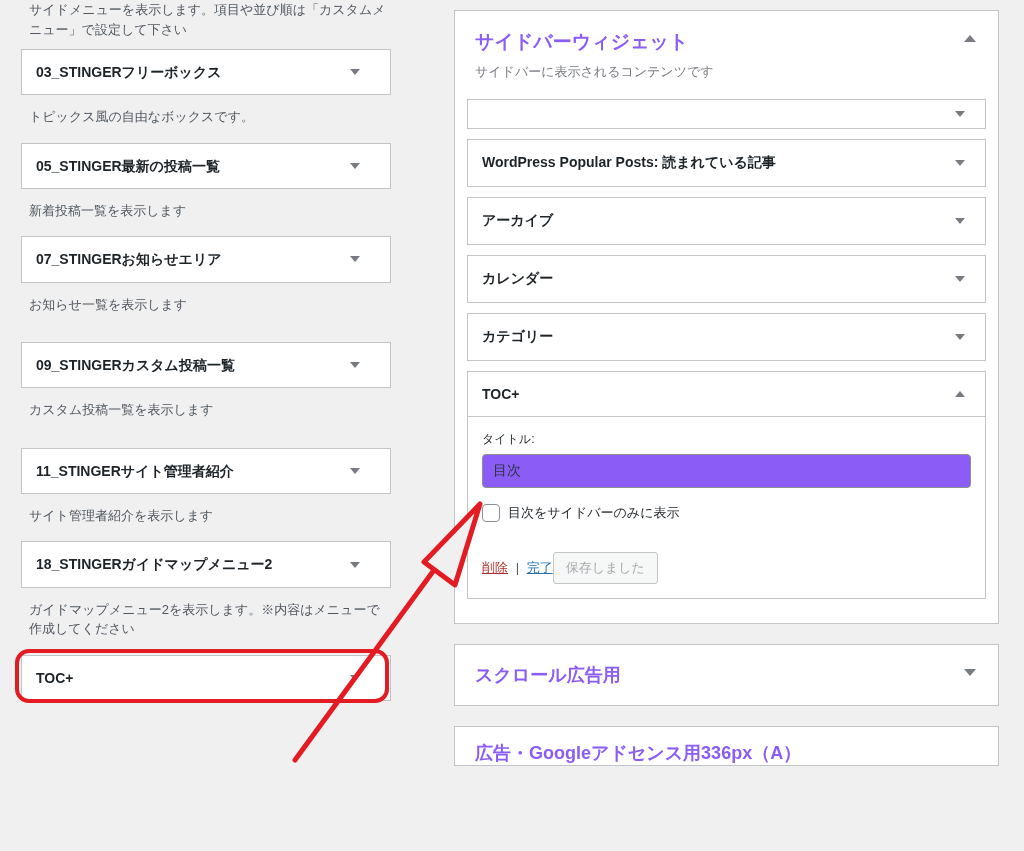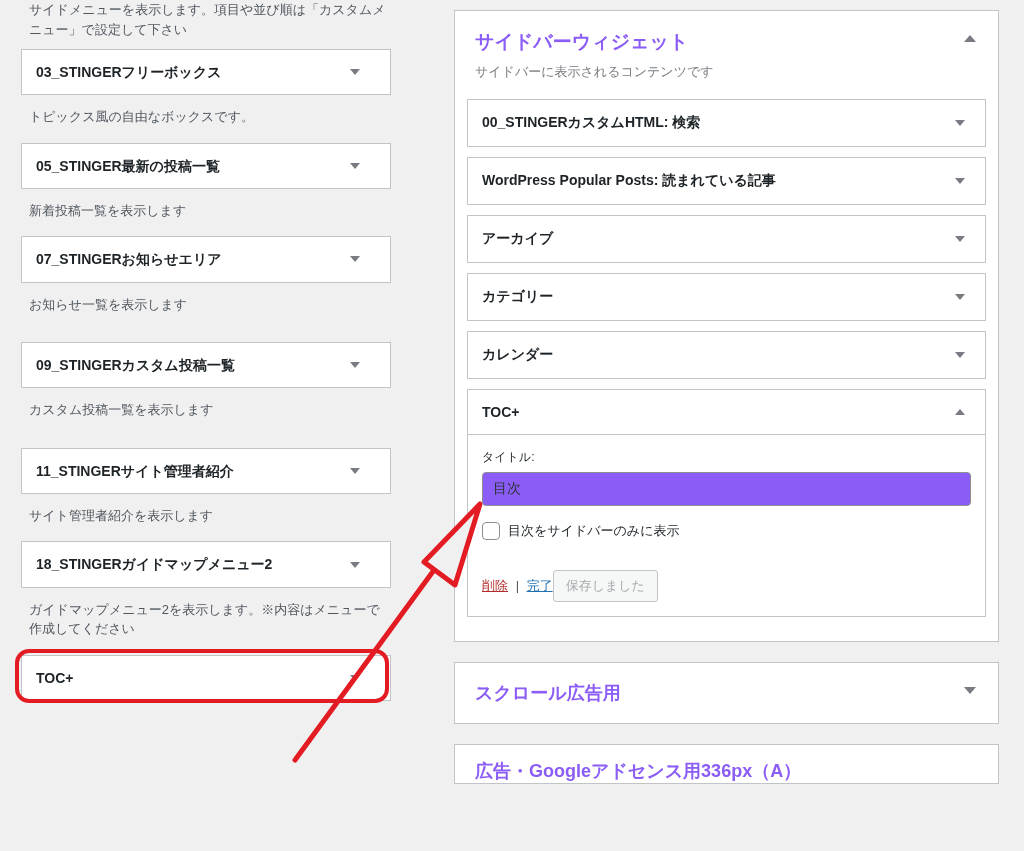--- a/index.html
+++ b/index.html
@@ -296,49 +296,48 @@
     <div class="panel">
       <div class="panel-header">
         <h3>サイドバーウィジェット</h3>
         <div class="panel-sub">サイドバーに表示されるコンテンツです</div>
         <div class="panel-caret"></div>
       </div>
       <div class="panel-body">
 
         <div class="area-item">
           <div class="area-item-header">
-            <span>00_STINGERカスタムHTML: 検索</span>
             <div class="chevron-down"></div>
           </div>
         </div>
 
         <div class="area-item">
           <div class="area-item-header">
             <span>WordPress Popular Posts: 読まれている記事</span>
             <div class="chevron-down"></div>
           </div>
         </div>
 
         <div class="area-item">
           <div class="area-item-header">
             <span>アーカイブ</span>
             <div class="chevron-down"></div>
           </div>
         </div>
 
         <div class="area-item">
           <div class="area-item-header">
+            <span>カレンダー</span>
+            <div class="chevron-down"></div>
+          </div>
+        </div>
+
+        <div class="area-item">
+          <div class="area-item-header">
             <span>カテゴリー</span>
-            <div class="chevron-down"></div>
-          </div>
-        </div>
-
-        <div class="area-item">
-          <div class="area-item-header">
-            <span>カレンダー</span>
             <div class="chevron-down"></div>
           </div>
         </div>
 
         <div class="area-item" id="toc-right">
           <div class="area-item-header">
             <span>TOC+</span>
             <div class="chevron-up"></div>
           </div>
           <div class="area-item-body">

